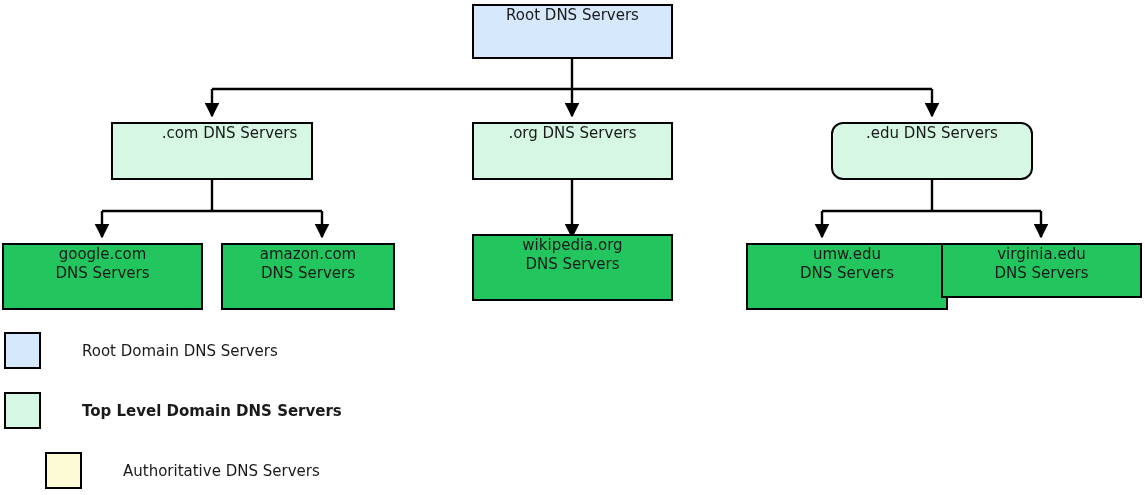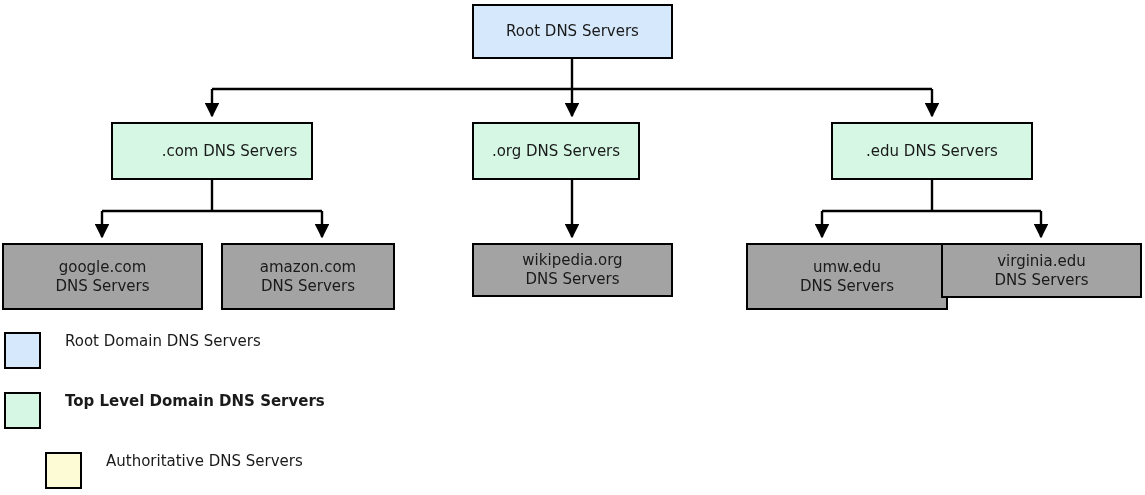--- a/index.html
+++ b/index.html
@@ -26,37 +26,39 @@
     top: 0;
     width: 1145px;
     height: 495px;
     pointer-events: none;
   }
   .node {
     position: absolute;
     box-sizing: border-box;
     border: 2px solid #000000;
     display: flex;
-    align-items: center;
+    align-items: flex-start;
     justify-content: center;
     text-align: center;
     font-size: 15px;
     line-height: 19px;
     color: #1a1a1a;
     z-index: 2;
   }
   .node-root   { background: #d6e8fb; }
   .node-tld    { background: #d5f7e4; }
-  .node-auth   { background: #a3a3a3; }
+  .node-auth   { background: #22c55e; }
   .node-label { white-space: pre-line; }
 
   .legend-row {
     position: absolute;
     display: flex;
+    align-items: center;
     z-index: 2;
+    gap: 17px;
   }
   .legend-swatch {
     box-sizing: border-box;
     width: 37px;
     height: 37px;
     border: 2px solid #000000;
     flex: none;
   }
   .legend-text {
     margin-left: 24px;
@@ -101,36 +103,36 @@
     </g>
   </svg>
 
   <div class="node node-root" style="left:472px; top:4px; width:201px; height:55px;">
     <span class="node-label">Root DNS Servers</span>
   </div>
 
   <div class="node node-tld" style="left:111px; top:122px; width:202px; height:58px;padding-left:35px;">
     <span class="node-label">.com DNS Servers</span>
   </div>
-  <div class="node node-tld" style="left:472px; top:122px; width:168px; height:58px;">
+  <div class="node node-tld" style="left:472px; top:122px; width:201px; height:58px;">
     <span class="node-label">.org DNS Servers</span>
   </div>
-  <div class="node node-tld" style="left:831px; top:122px; width:202px; height:58px;">
+  <div class="node node-tld" style="left:831px; top:122px; width:202px; height:58px;border-radius:12px;">
     <span class="node-label">.edu DNS Servers</span>
   </div>
 
   <div class="node node-auth" style="left:2px; top:243px; width:201px; height:67px;">
     <span class="node-label">google.com
 DNS Servers</span>
   </div>
   <div class="node node-auth" style="left:221px; top:243px; width:174px; height:67px;">
     <span class="node-label">amazon.com
 DNS Servers</span>
   </div>
-  <div class="node node-auth" style="left:472px; top:243px; width:201px; height:54px;">
+  <div class="node node-auth" style="left:472px; top:234px; width:201px; height:67px;">
     <span class="node-label">wikipedia.org
 DNS Servers</span>
   </div>
   <div class="node node-auth" style="left:746px; top:243px; width:202px; height:67px;">
     <span class="node-label">umw.edu
 DNS Servers</span>
   </div>
   <div class="node node-auth" style="left:941px; top:243px; width:201px; height:55px;">
     <span class="node-label">virginia.edu
 DNS Servers</span>

